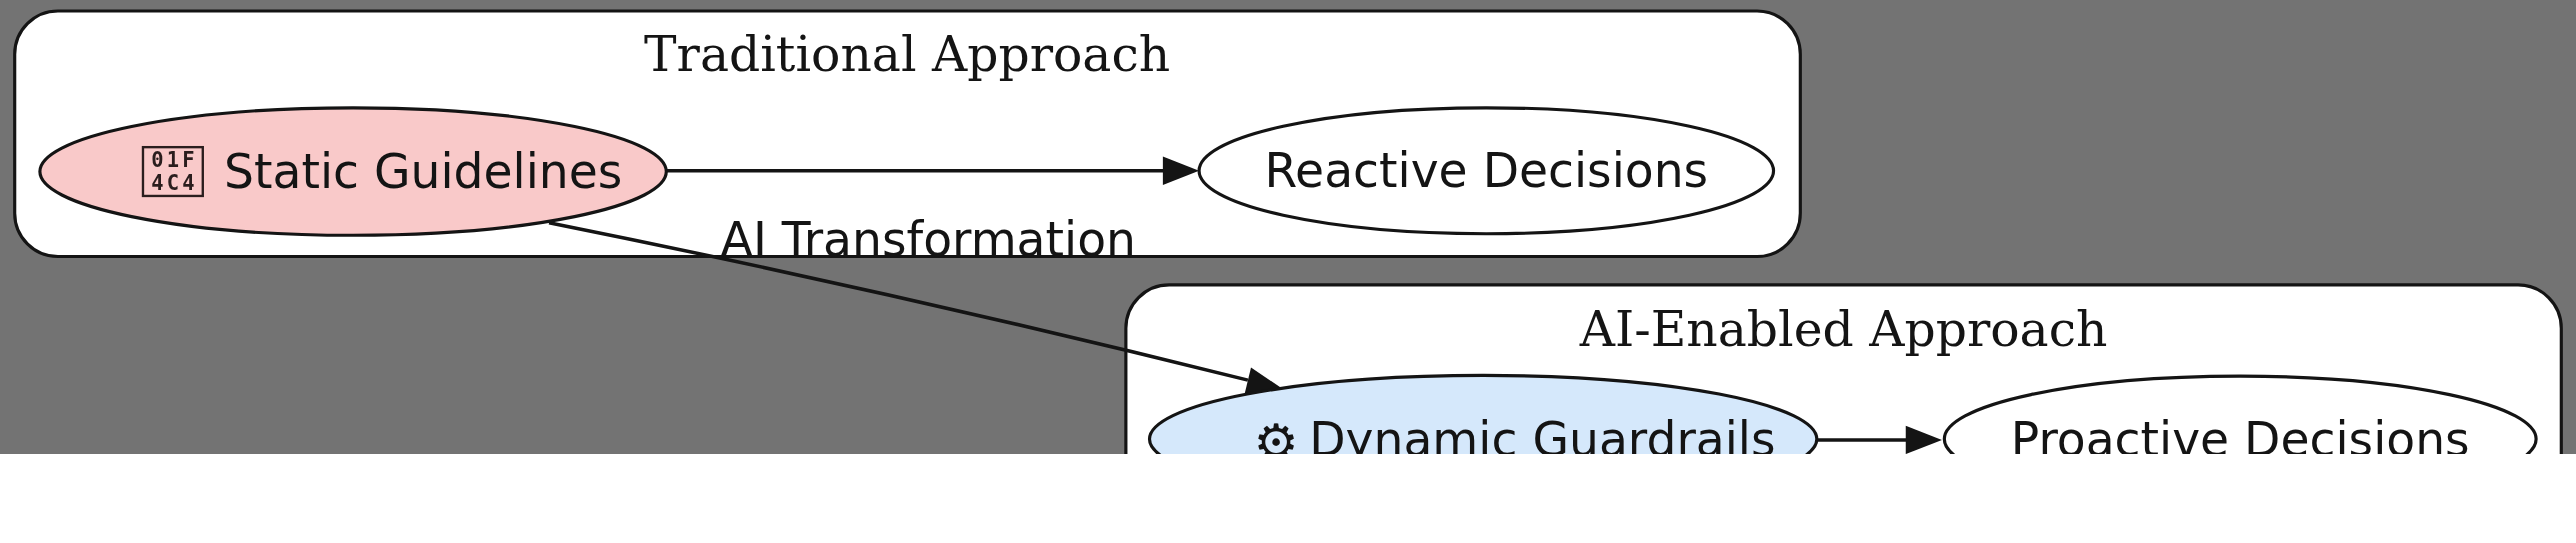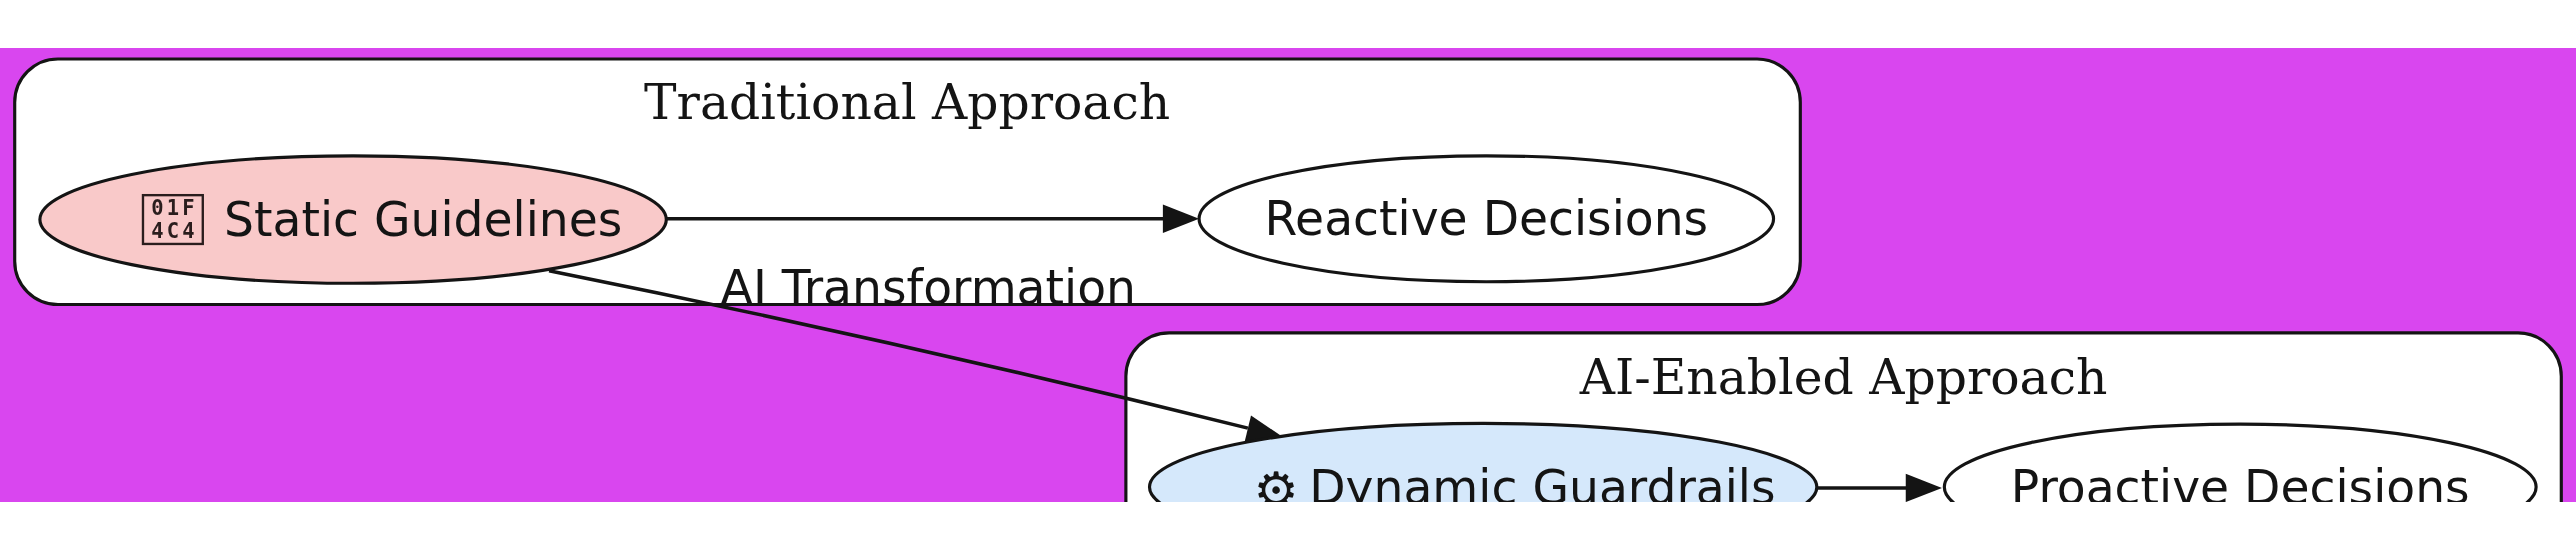--- a/index.html
+++ b/index.html
@@ -1,16 +1,16 @@
 <!DOCTYPE html>
 <html style="font-size:12.6px"><head>
 <meta charset="utf-8">
 <style>
   html, body { margin: 0; padding: 0; background: #ffffff; }
-  .stage { width: 2576px; height: 454px; position: relative; background: #d946ef; overflow: hidden; margin-top: 48px; }
+  .stage { width: 2576px; height: 454px; position: relative; background: #737373; overflow: hidden; }
   svg { display: block; }
   .cluster-title { font-family: "DejaVu Serif", "Liberation Serif", serif; font-size: 62px; fill: #141414; }
   .node-label { font-family: "DejaVu Sans", "Liberation Sans", sans-serif; font-size: 60px; fill: #141414; }
   .edge-label { font-family: "DejaVu Sans", "Liberation Sans", sans-serif; font-size: 60px; fill: #141414; }
   .tofu-text { font-family: "DejaVu Sans Mono", "Liberation Mono", monospace; font-size: 26px; font-weight: bold; fill: #2a1d1d; letter-spacing: 4px; }
   .gear { font-family: "DejaVu Sans", sans-serif; font-size: 64px; fill: #141414; }
 </style>
 </head>
 <body>
 

